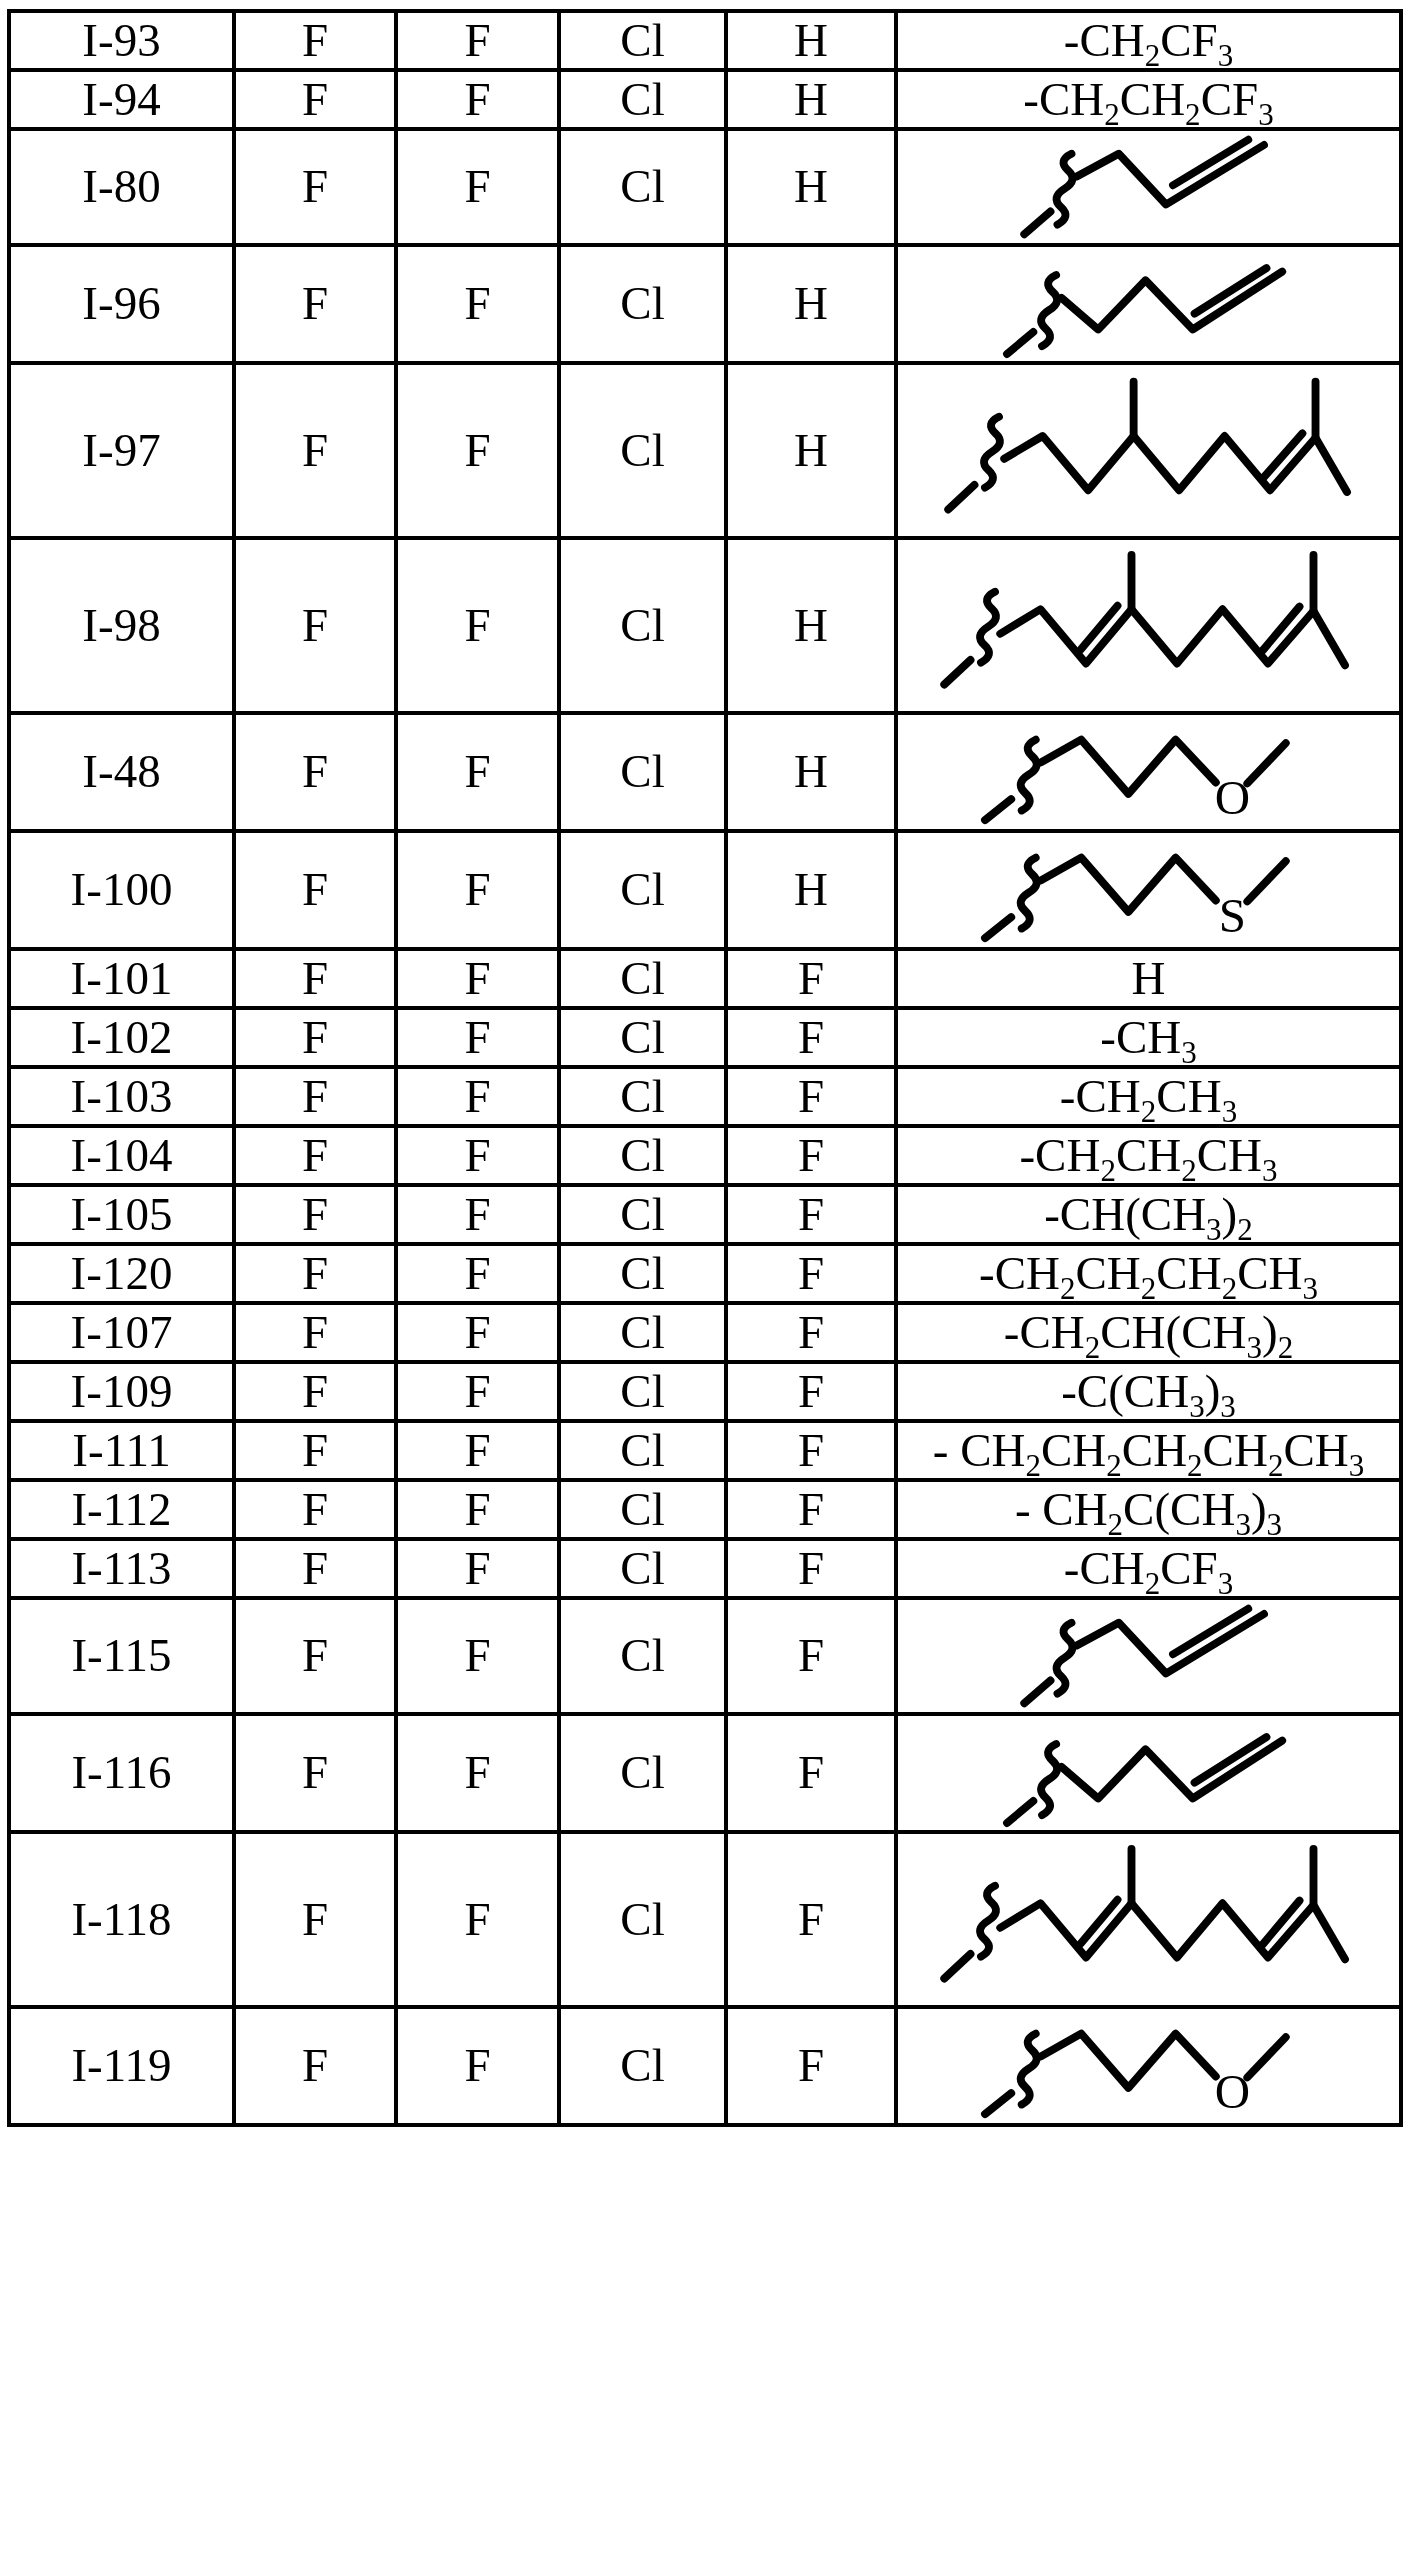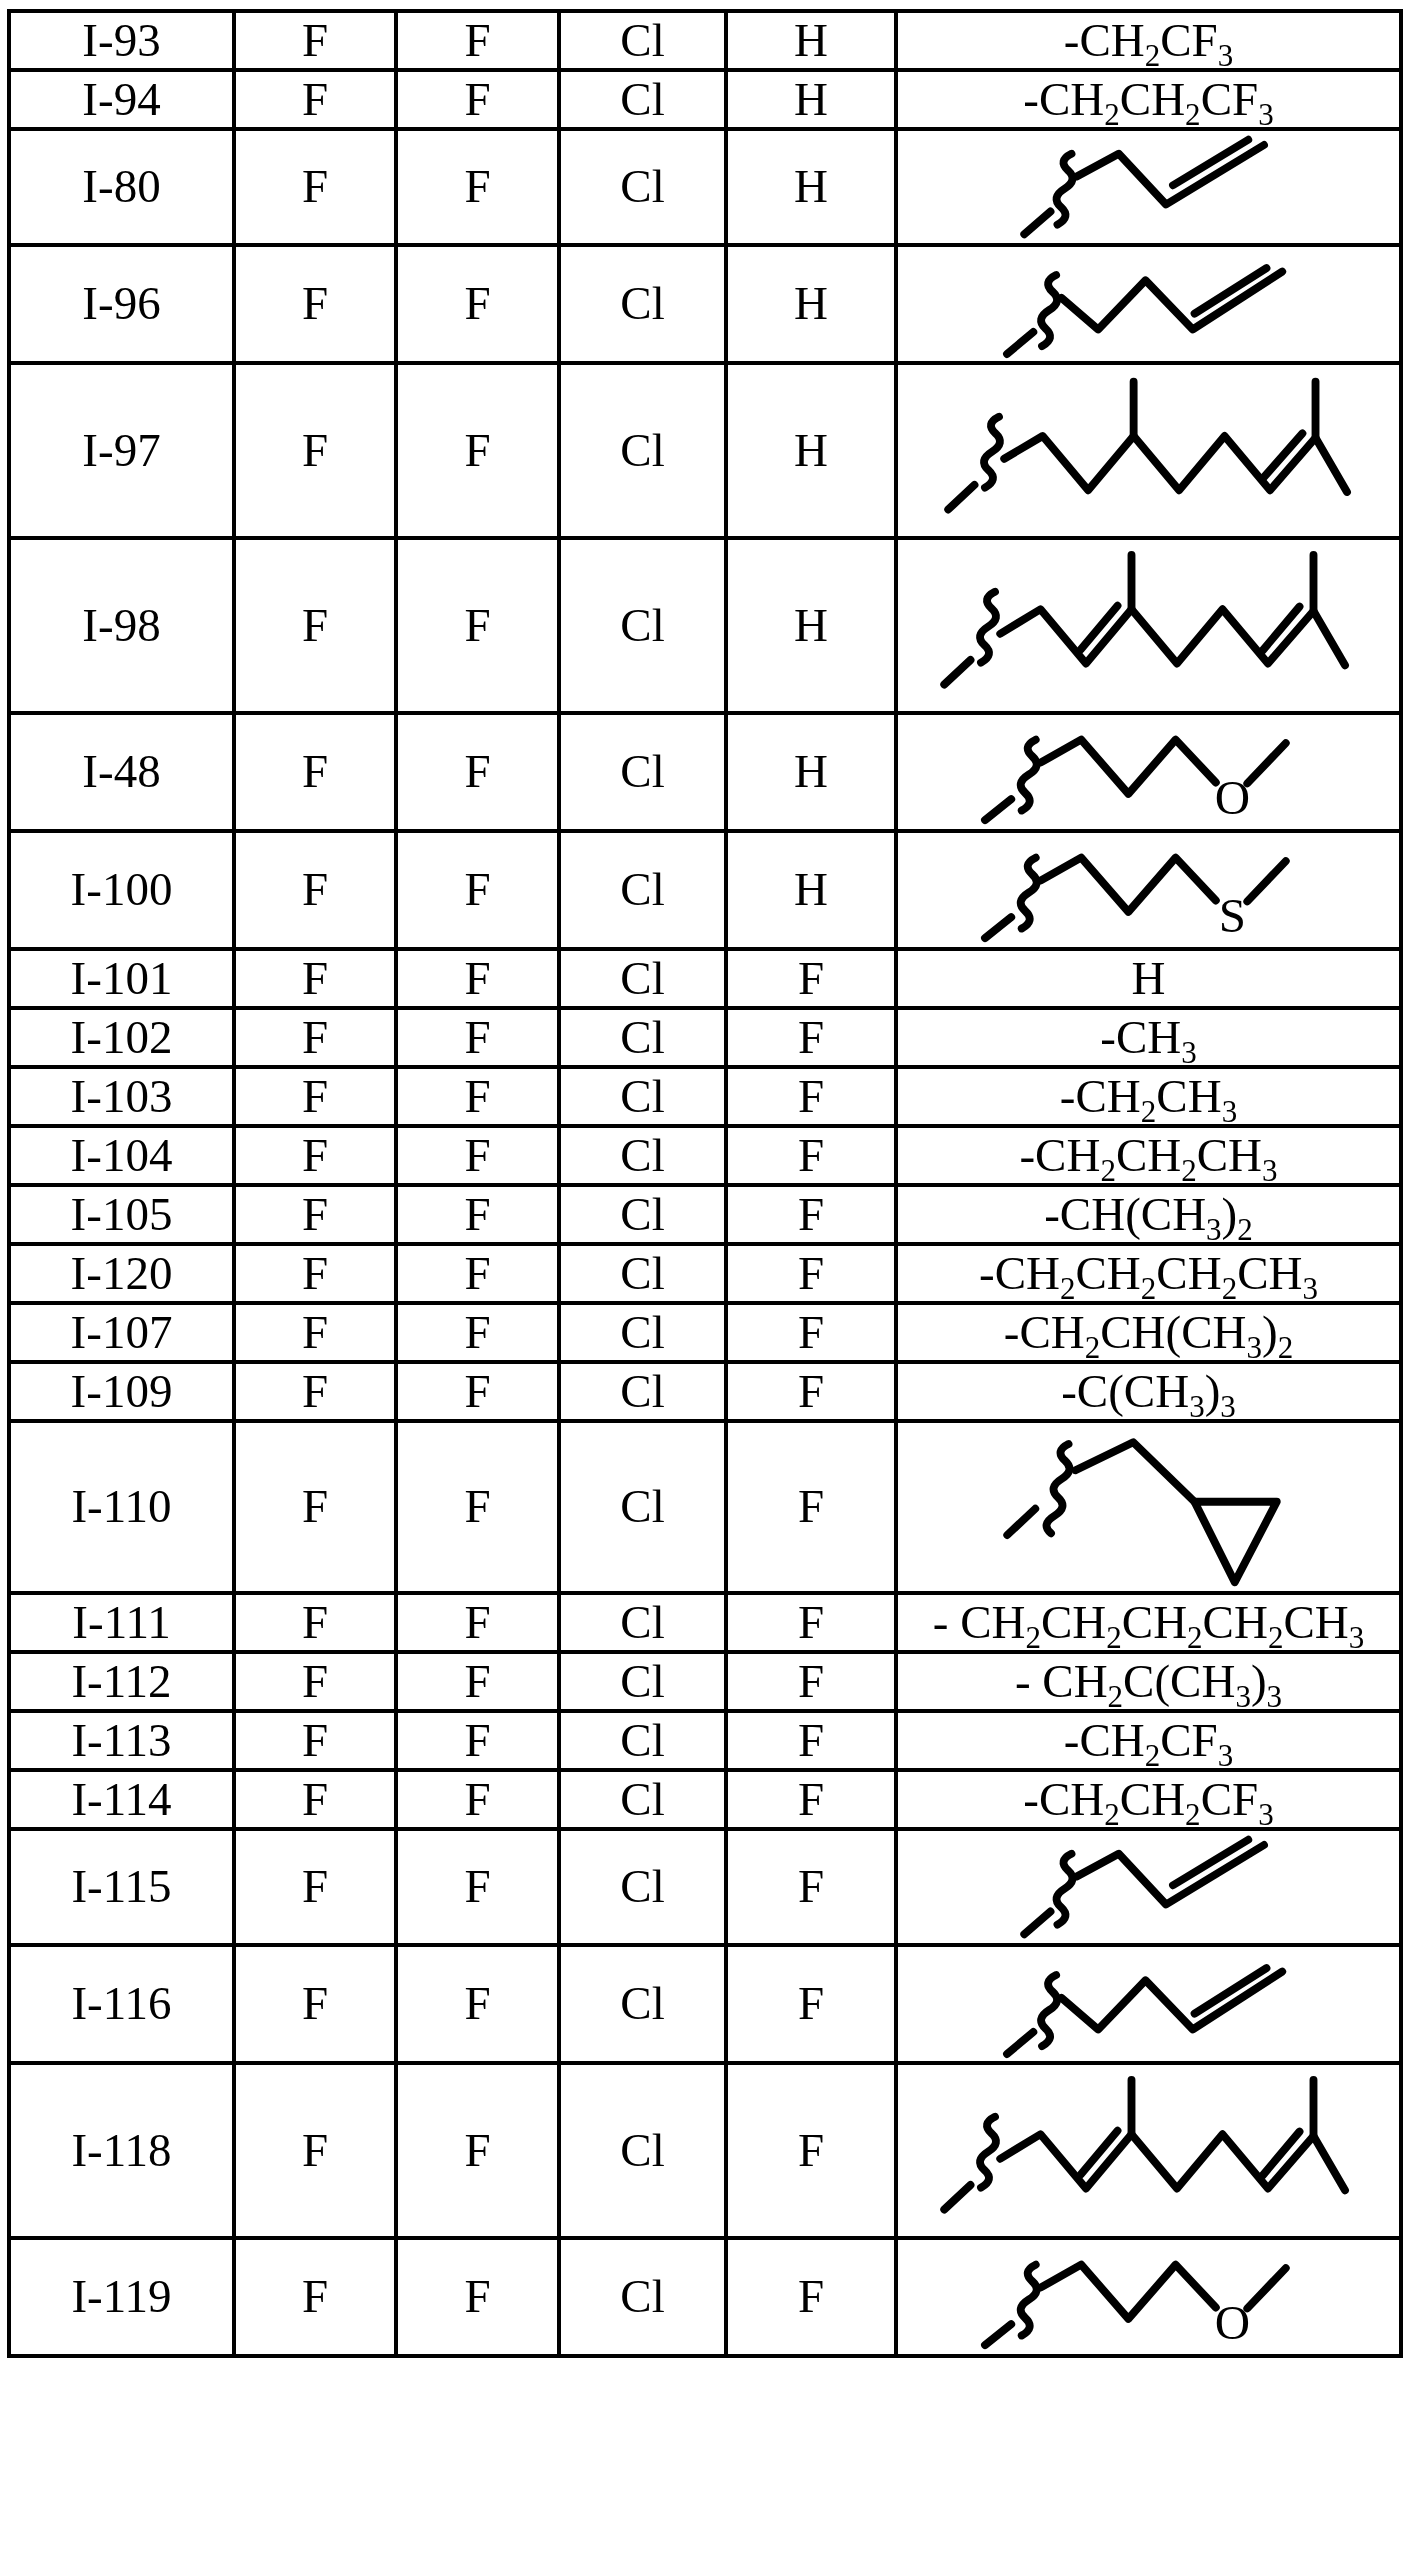--- a/index.html
+++ b/index.html
@@ -211,37 +211,20 @@
     <td>-CH<sub>2</sub>CH(CH<sub>3</sub>)<sub>2</sub></td>
   </tr>
       <tr class="rt">
     <td>I-109</td>
     <td>F</td>
     <td>F</td>
     <td>Cl</td>
     <td>F</td>
     <td>-C(CH<sub>3</sub>)<sub>3</sub></td>
   </tr>
-      <tr class="rc">
-    <td>I-110</td>
-    <td>F</td>
-    <td>F</td>
-    <td>Cl</td>
-    <td>F</td>
-    <td>
-          <svg class="struct" xmlns="http://www.w3.org/2000/svg" width="298" height="168" viewBox="0 0 340 192">
-            <g class="bond">
-              <line x1="8" y1="128" x2="40" y2="98"></line>
-              <path d="M 78 24 q -16 8 -4 19 t -4 21 t -4 21 t -4 21 t -4 20"></path>
-              <path d="M 86 54 L 152 22 L 222 90"></path>
-              <path d="M 222 90 L 316 90 L 268 182 Z"></path>
-            </g>
-          </svg>
-        </td>
-  </tr>
       <tr class="rt">
     <td>I-111</td>
     <td>F</td>
     <td>F</td>
     <td>Cl</td>
     <td>F</td>
     <td>- CH<sub>2</sub>CH<sub>2</sub>CH<sub>2</sub>CH<sub>2</sub>CH<sub>3</sub></td>
   </tr>
       <tr class="rt">
     <td>I-112</td>
@@ -251,28 +234,20 @@
     <td>F</td>
     <td>- CH<sub>2</sub>C(CH<sub>3</sub>)<sub>3</sub></td>
   </tr>
       <tr class="rt">
     <td>I-113</td>
     <td>F</td>
     <td>F</td>
     <td>Cl</td>
     <td>F</td>
     <td>-CH<sub>2</sub>CF<sub>3</sub></td>
-  </tr>
-      <tr class="rt">
-    <td>I-114</td>
-    <td>F</td>
-    <td>F</td>
-    <td>Cl</td>
-    <td>F</td>
-    <td>-CH<sub>2</sub>CH<sub>2</sub>CF<sub>3</sub></td>
   </tr>
       <tr class="rs">
     <td>I-115</td>
     <td>F</td>
     <td>F</td>
     <td>Cl</td>
     <td>F</td>
     <td>
           <svg class="struct" xmlns="http://www.w3.org/2000/svg" width="263" height="112" viewBox="0 0 300 128">
             <g class="bond">

